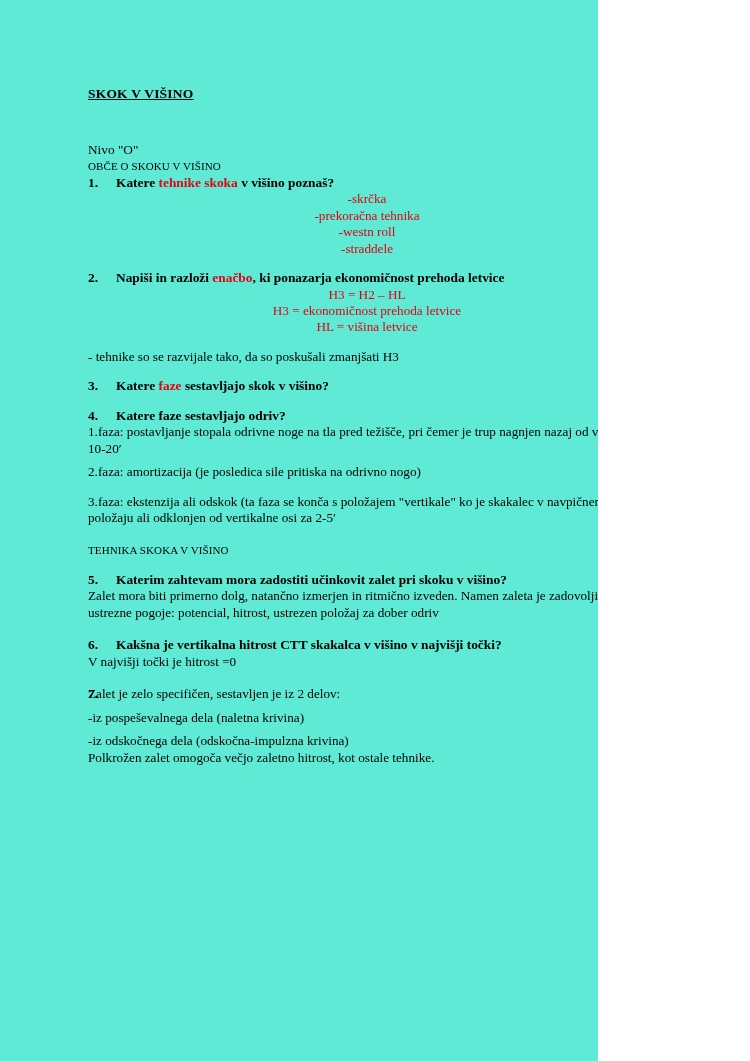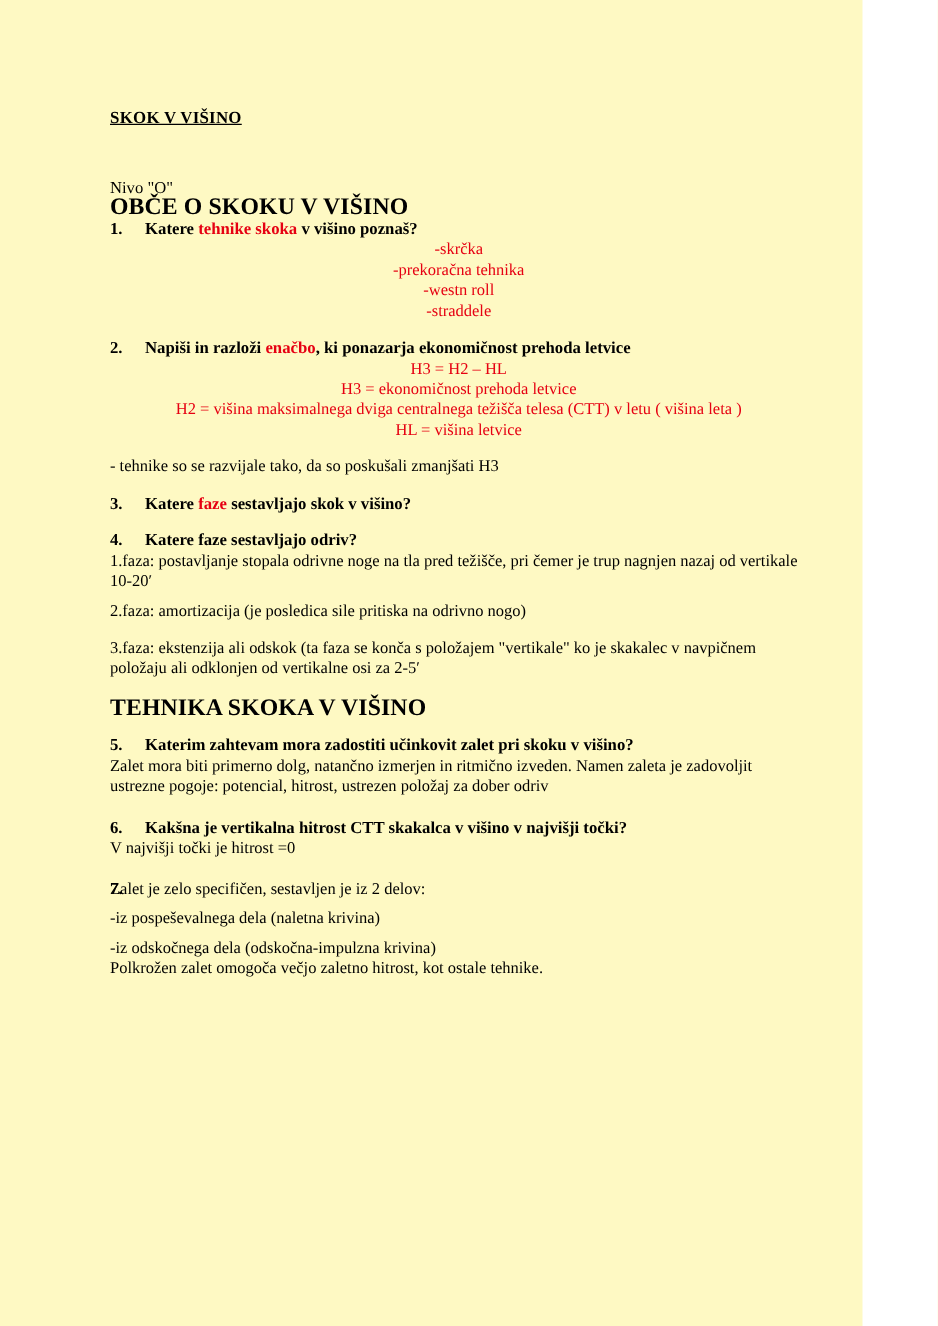--- a/index.html
+++ b/index.html
@@ -12,23 +12,23 @@
     width: 750px;
     height: 1061px;
     position: relative;
     font-family: "Liberation Serif", "DejaVu Serif", serif;
     color: #000000;
     -webkit-font-smoothing: antialiased;
   }
   .page {
     position: absolute;
     left: 0; top: 0;
-    width: 690px;
+    width: 598px;
     height: 1061px;
-    background: #fef9c3;
+    background: #5eead4;
     overflow: hidden;
   }
   .content {
     position: absolute;
     left: 88px;
     top: 86px;
     width: 558px;
   }
   .doc-title {
     font-size: 13.5px;
@@ -41,22 +41,22 @@
   .gap-after-title { height: 40px; }
   p {
     margin: 0;
     font-size: 13.3px;
     line-height: 16.4px;
     text-align: left;
   }
   .plain { font-weight: normal; }
   .red { color: #e60012; }
   .sec-head {
-    font-weight: bold;
-    font-size: 19px;
+    font-weight: normal;
+    font-size: 11px;
     line-height: 16.4px;
     letter-spacing: 0.1px;
   }
   
   .qitem {
     position: relative;
     padding-left: 28px;
     font-weight: bold;
     font-size: 13.4px;
     line-height: 16.6px;
@@ -93,21 +93,20 @@
     <p class="ans-red">-westn roll</p>
     <p class="ans-red">-straddele</p>
 
     <div class="spacer-md"></div>
 
     <p class="qitem">
       <span class="qnum">2.</span><span>Napiši in razloži </span><span class="red">enačbo</span><span>, ki ponazarja ekonomičnost prehoda letvice</span>
     </p>
     <p class="ans-red">H3 = H2 – HL</p>
     <p class="ans-red">H3 = ekonomičnost prehoda letvice</p>
-    <p class="ans-red">H2 = višina maksimalnega dviga centralnega težišča telesa (CTT) v letu ( višina leta )</p>
     <p class="ans-red">HL = višina letvice</p>
 
     <div class="spacer-md"></div>
 
     <p class="ans">- tehnike so se razvijale tako, da so poskušali zmanjšati H3</p>
 
     <div class="spacer-md"></div>
 
     <p class="qitem">
       <span class="qnum">3.</span><span>Katere </span><span class="red">faze</span><span> sestavljajo skok v višino?</span>

